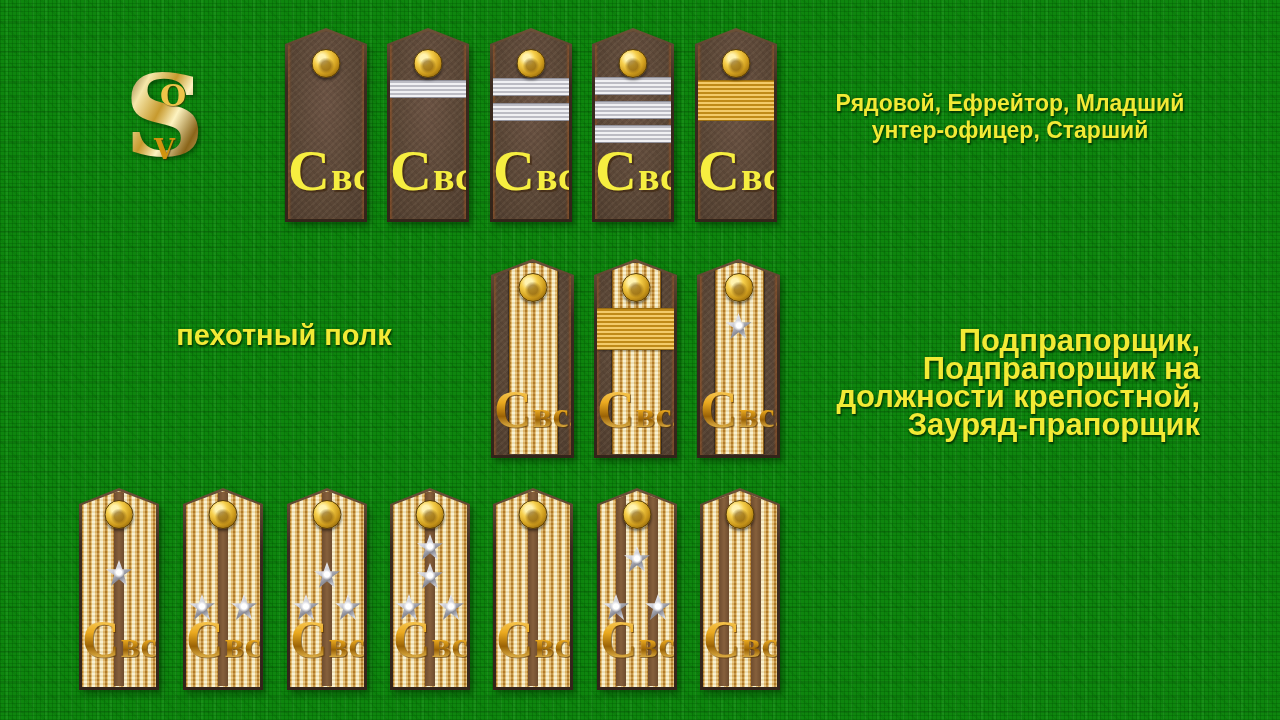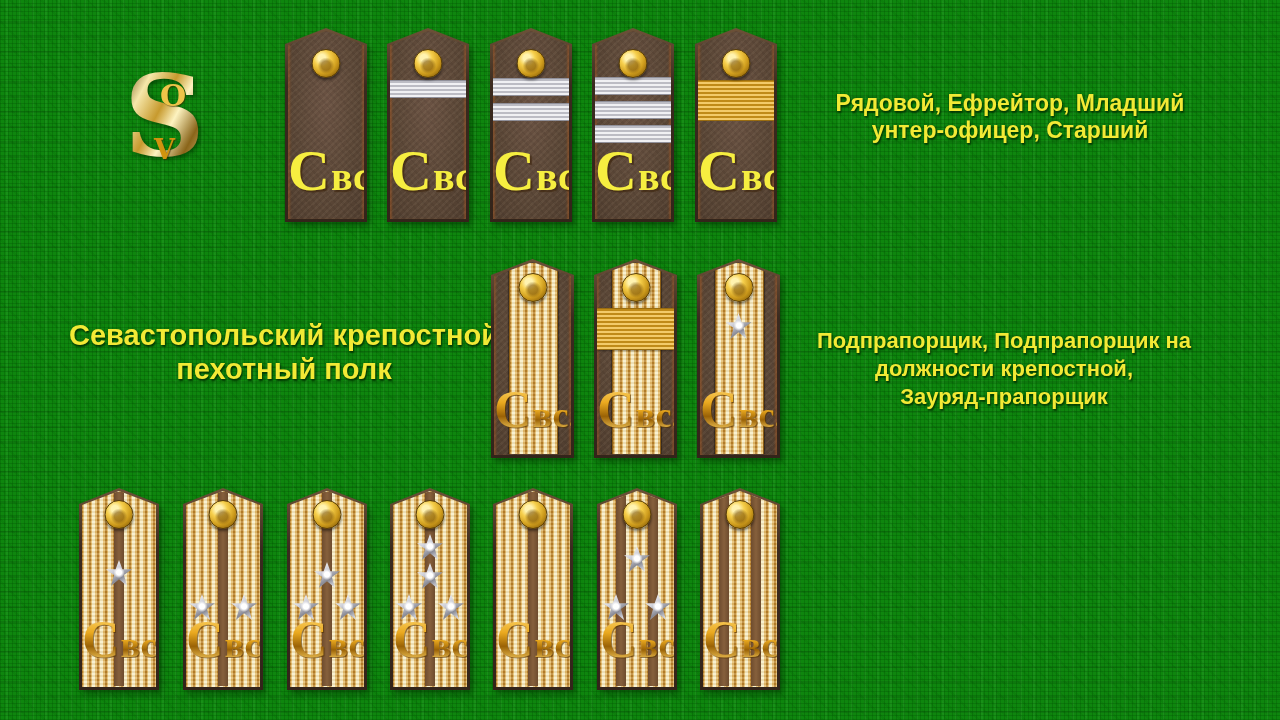--- a/index.html
+++ b/index.html
@@ -9,21 +9,21 @@
       repeating-linear-gradient(90deg, rgba(0,70,0,.25) 0 1px, transparent 1px 4px),
       repeating-linear-gradient(0deg, rgba(0,70,0,.25) 0 1px, transparent 1px 4px),
       repeating-linear-gradient(90deg, transparent 0 6px, rgba(140,255,140,.08) 6px 8px, transparent 8px 13px),
       repeating-linear-gradient(0deg, transparent 0 7px, rgba(0,0,0,.10) 7px 9px, transparent 9px 15px),
       repeating-linear-gradient(45deg, transparent 0 9px, rgba(0,90,0,.12) 9px 11px);
     font-family:"Liberation Sans", sans-serif;}
   .ylabel{position:absolute;text-align:center;font-weight:bold;color:#f2ea35;
     text-shadow:1px 2px 2px rgba(0,45,0,.85), 0 0 2px rgba(0,20,0,.4);}
   #title{left:66px;top:318px;width:436px;font-size:29px;line-height:34px;}
   #label-1{left:820px;top:90px;width:380px;font-size:23px;line-height:27px;}
-  #label-2{left:808px;top:327px;width:392px;font-size:22px;line-height:28px;}
+  #label-2{left:808px;top:327px;width:392px;font-size:31px;line-height:28px;text-align:right;}
   #label-3{left:836px;top:556px;width:400px;font-size:23px;line-height:30px;}
   
   #logo{position:absolute;left:124px;top:66px;width:80px;height:110px;font-family:"DejaVu Serif",serif;font-weight:bold;}
   #logo .s{position:absolute;left:0;top:-4px;font-size:112px;line-height:108px;
     background:linear-gradient(118deg,#6b4e10 4%,#f6e7aa 24%,#c79a2e 44%,#fdf3c0 58%,#8a651a 78%,#ecd288 100%);
     -webkit-background-clip:text;background-clip:text;color:transparent;
     filter:drop-shadow(2px 2px 2px rgba(0,40,0,.55));}
   #logo .o{position:absolute;left:36px;top:12px;font-size:30px;color:#eec449;text-shadow:1px 1px 1px rgba(60,40,0,.6);}
   #logo .v{position:absolute;left:30px;top:68px;font-size:27px;color:#d1940e;text-shadow:1px 1px 1px rgba(60,40,0,.6);}
   
@@ -77,21 +77,20 @@
 
 <div id="stage">
 
   <div id="logo">
     <span class="s">S</span>
     <span class="o">O</span>
     <span class="v">V</span>
   </div>
 
   <div id="title" class="ylabel">
-    <div>Севастопольский крепостной</div>
     <div>пехотный полк</div>
   </div>
 
   <div id="label-1" class="ylabel">
     <div>Рядовой, Ефрейтор, Младший</div>
     <div>унтер-офицер, Старший</div>
   </div>
 
   <div id="label-2" class="ylabel">
     <div>Подпрапорщик, Подпрапорщик на</div>

